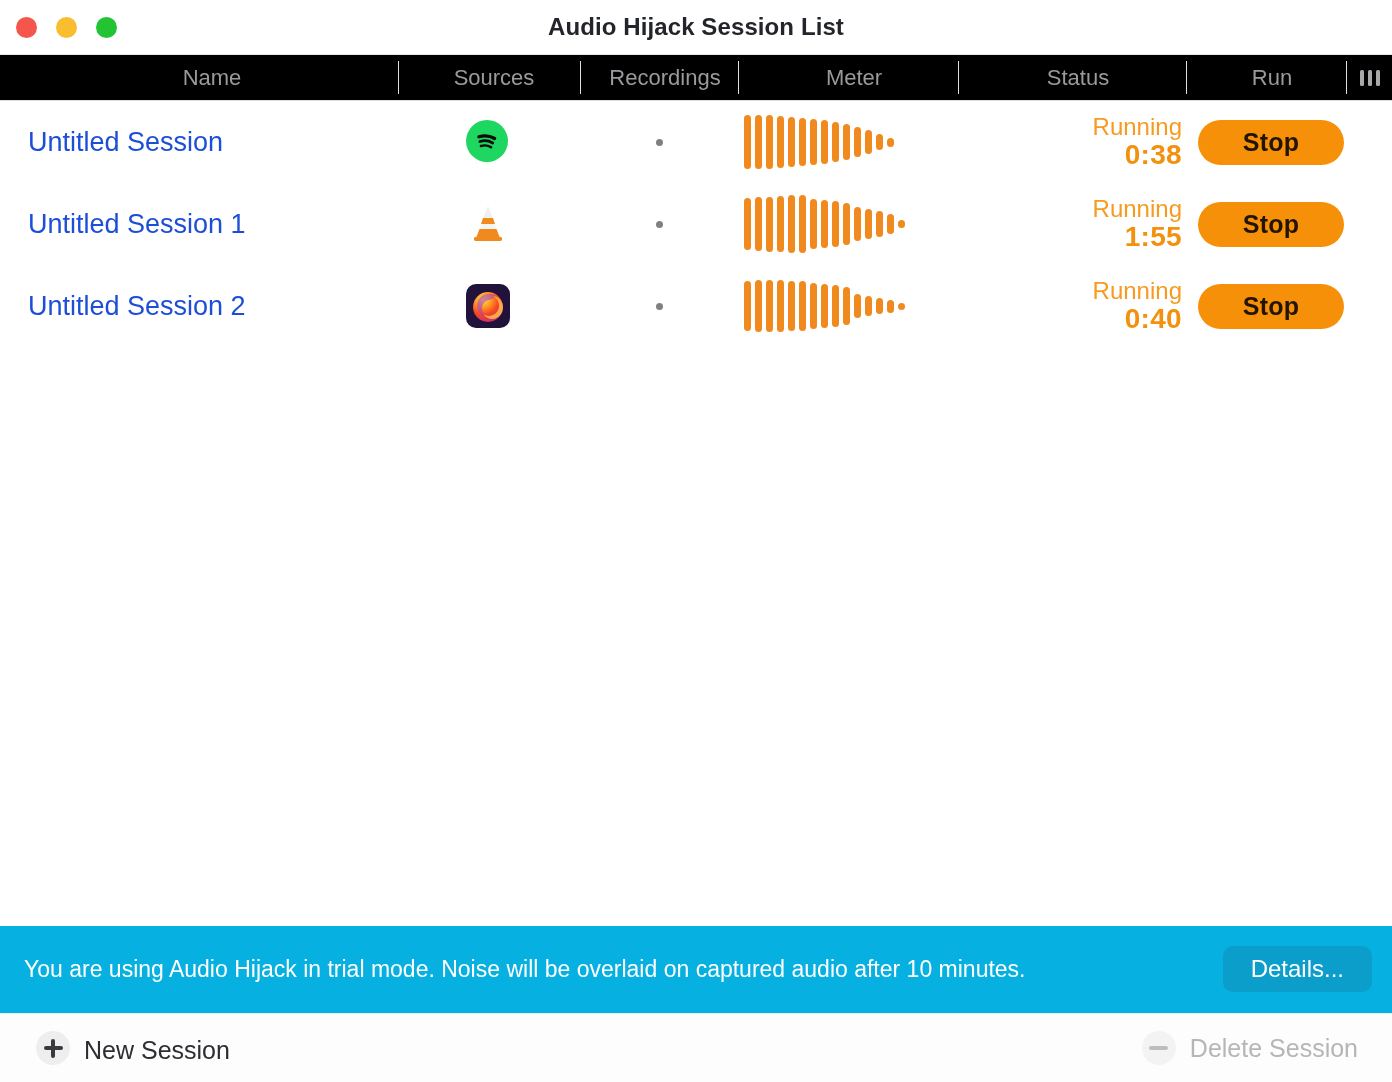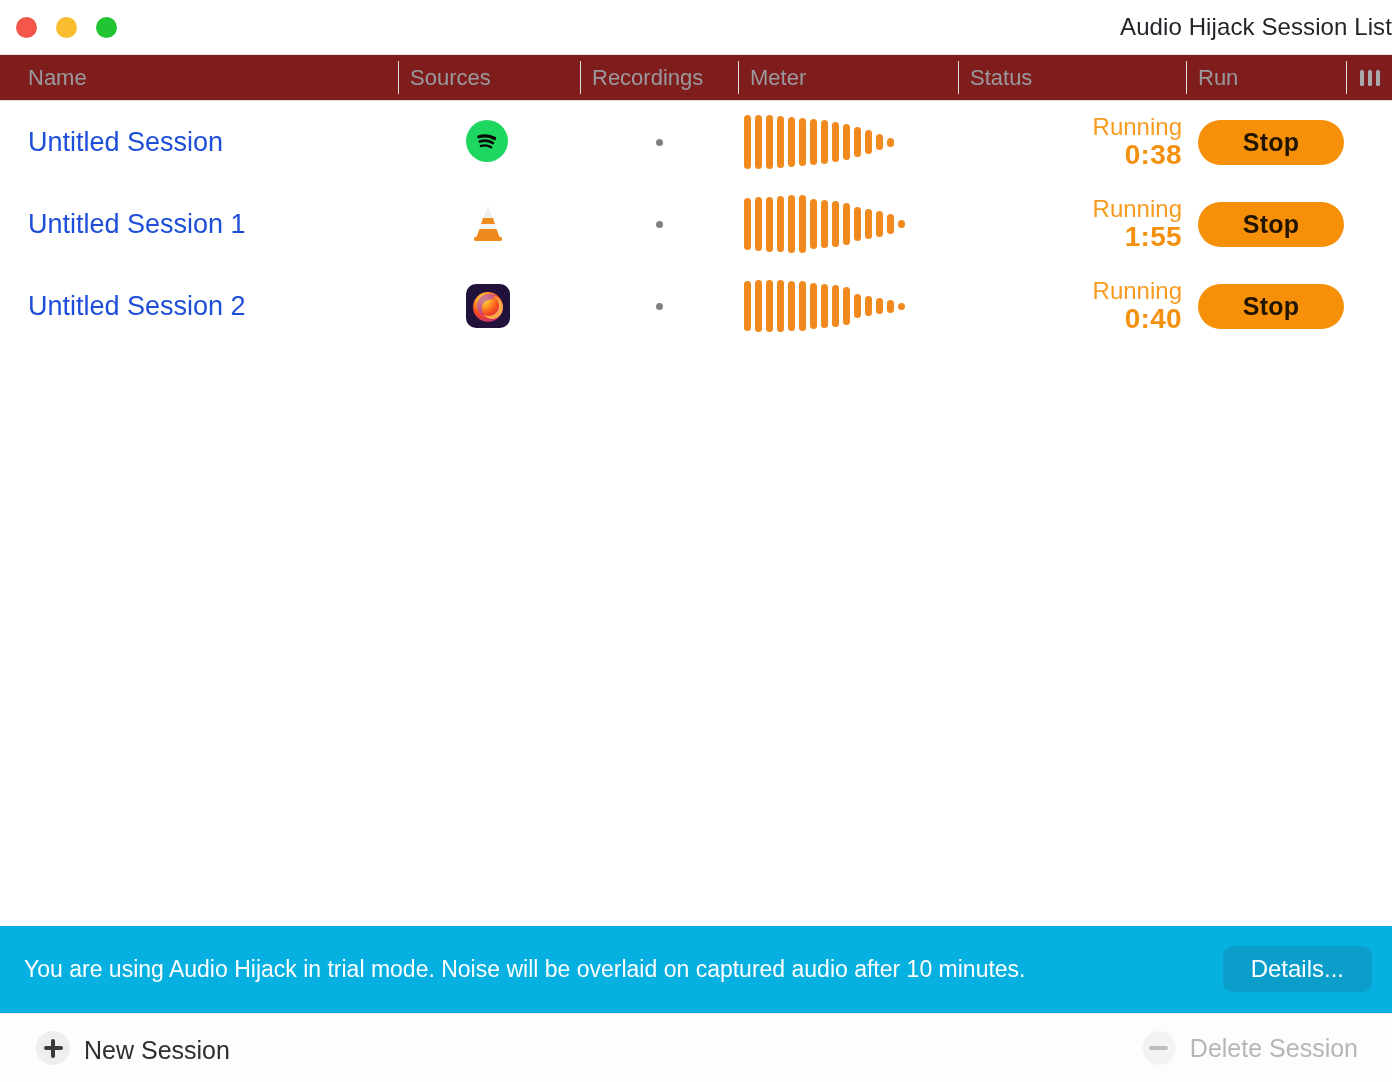--- a/index.html
+++ b/index.html
@@ -42,35 +42,36 @@
   .tl {
     width: 21px;
     height: 21px;
     border-radius: 50%;
   }
   .tl-close  { background: #f5564c; }
   .tl-min    { background: #f9bd2f; }
   .tl-zoom   { background: #23c434; }
   .window-title {
     width: 100%;
-    text-align: right;
+    text-align: center;
     font-size: 24px;
     color: #23252a;
-    font-weight: 400;
+    font-weight: 700;
     letter-spacing: 0.1px;
   }
 
   
   .col-header {
     position: relative;
     height: 45px;
     flex: 0 0 45px;
     border-top: 1px solid #e6e6e6;
     border-bottom: 1px solid #e0e0e0;
-    background: #7f1d1d;
+    background: #000000;
+    text-align: center;
   }
   .col {
     position: absolute;
     top: 0;
     height: 45px;
     line-height: 45px;
     font-size: 22px;
     color: #9a9a9e;
     font-weight: 400;
     white-space: nowrap;

